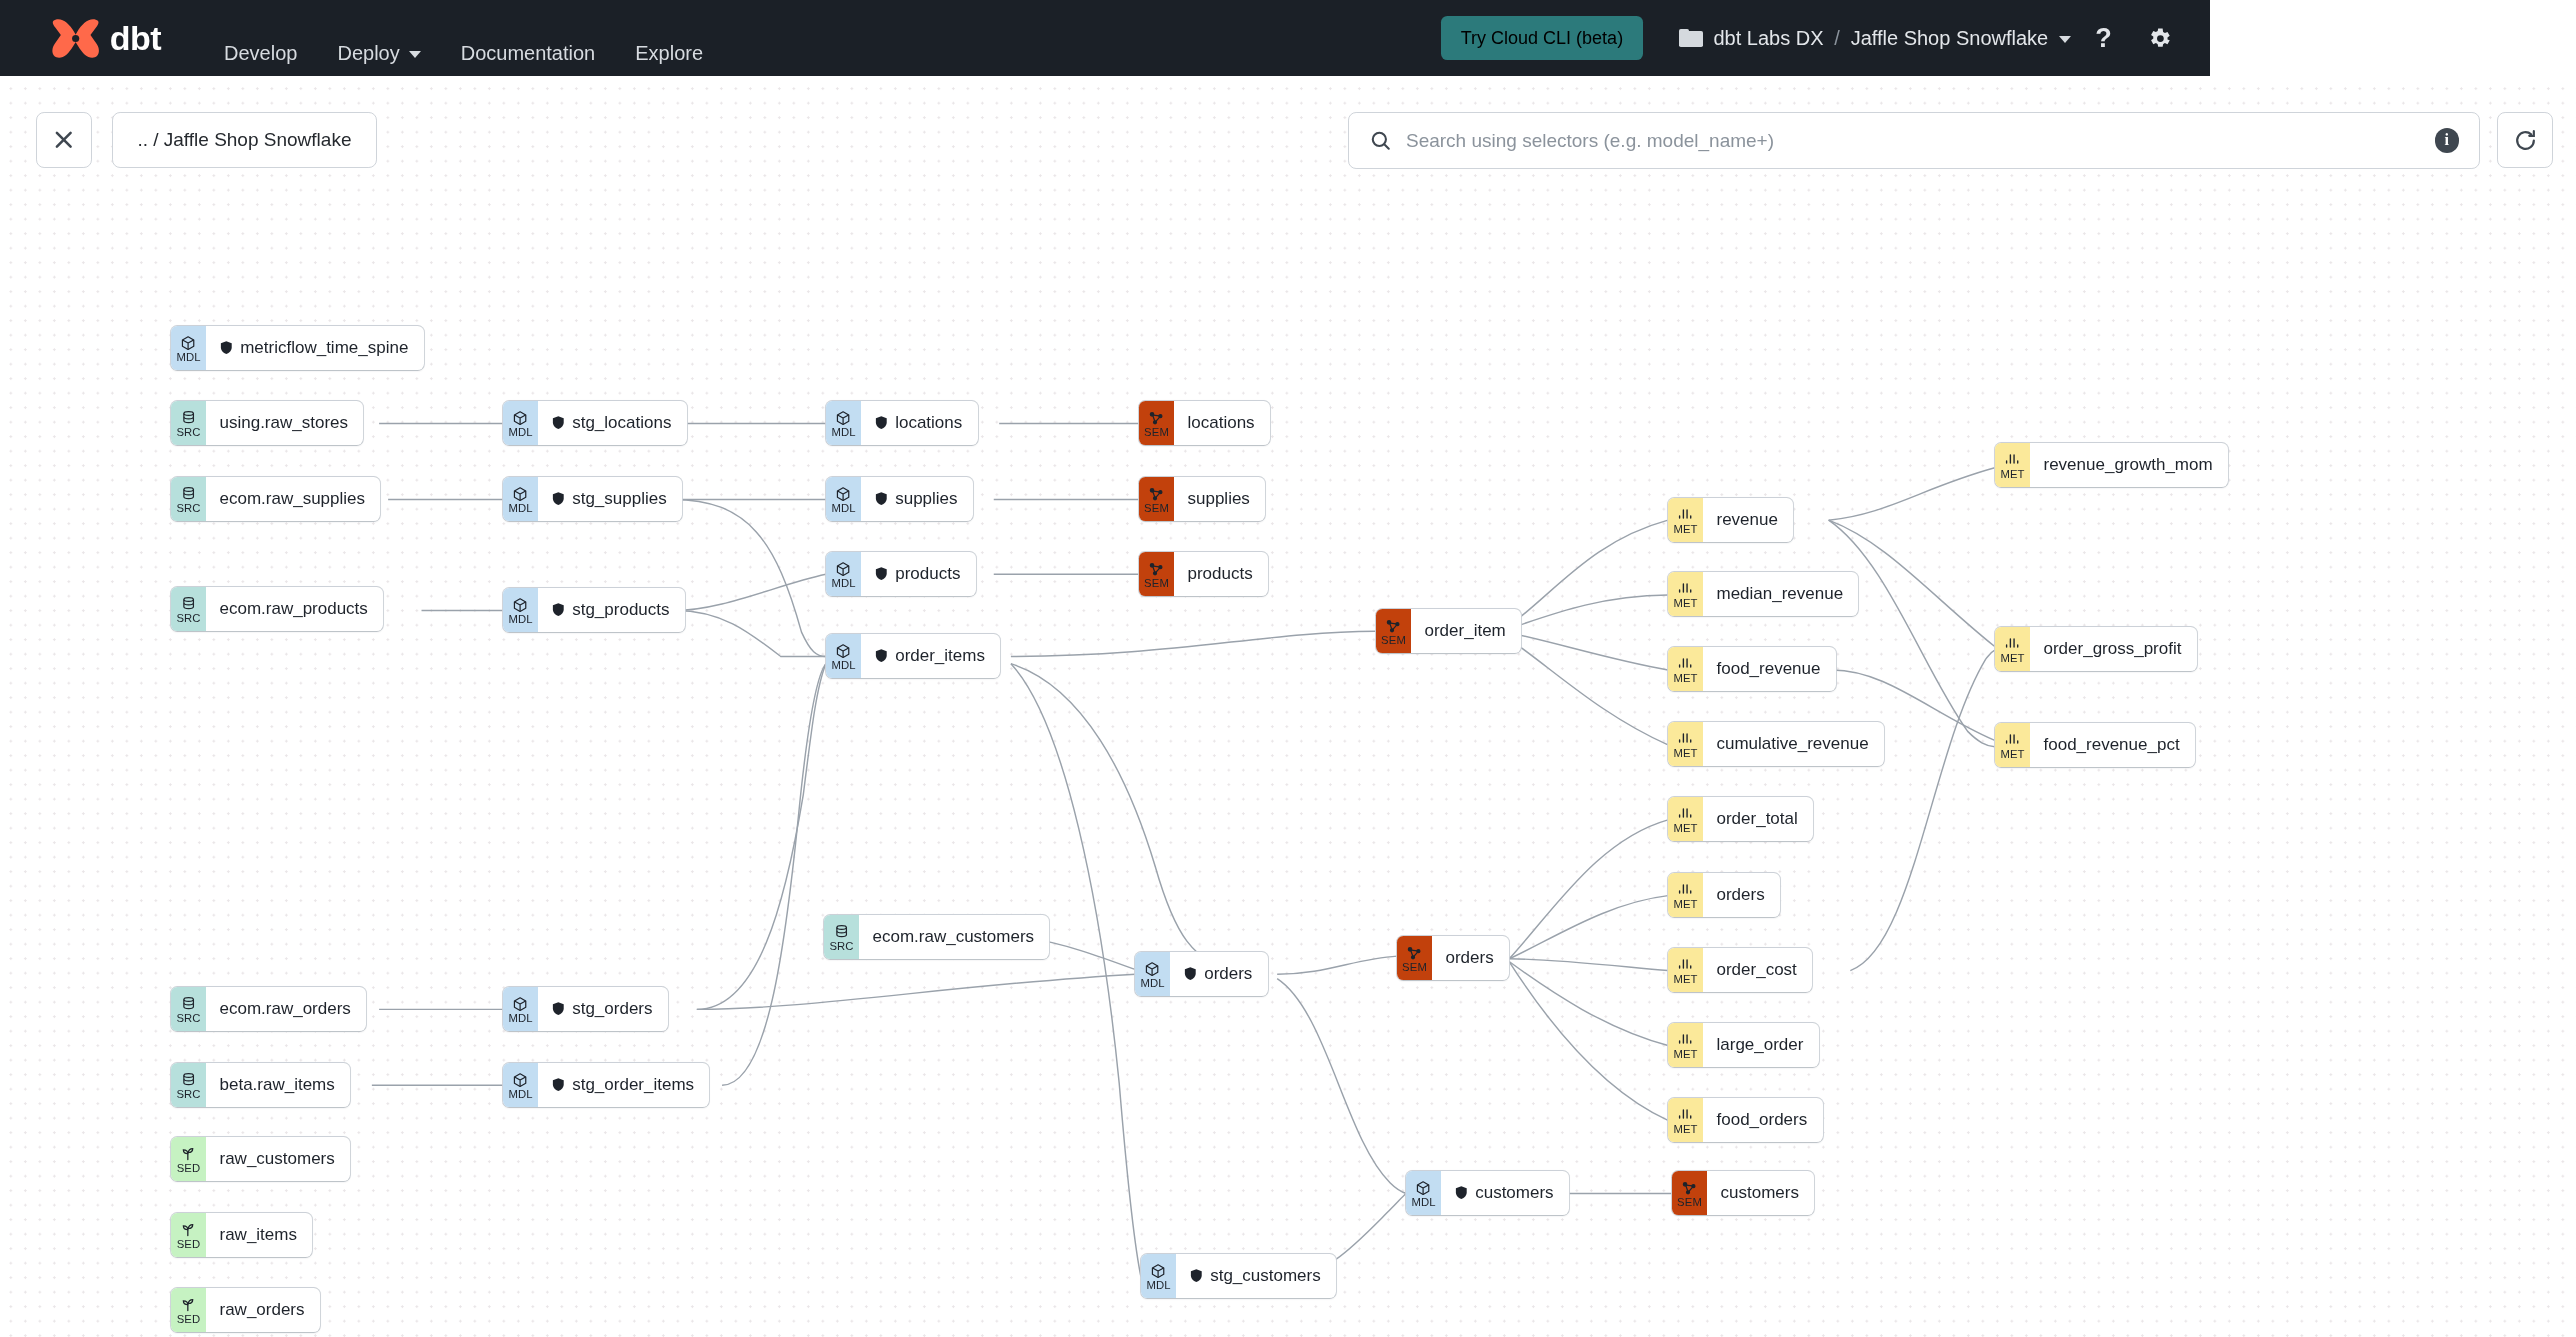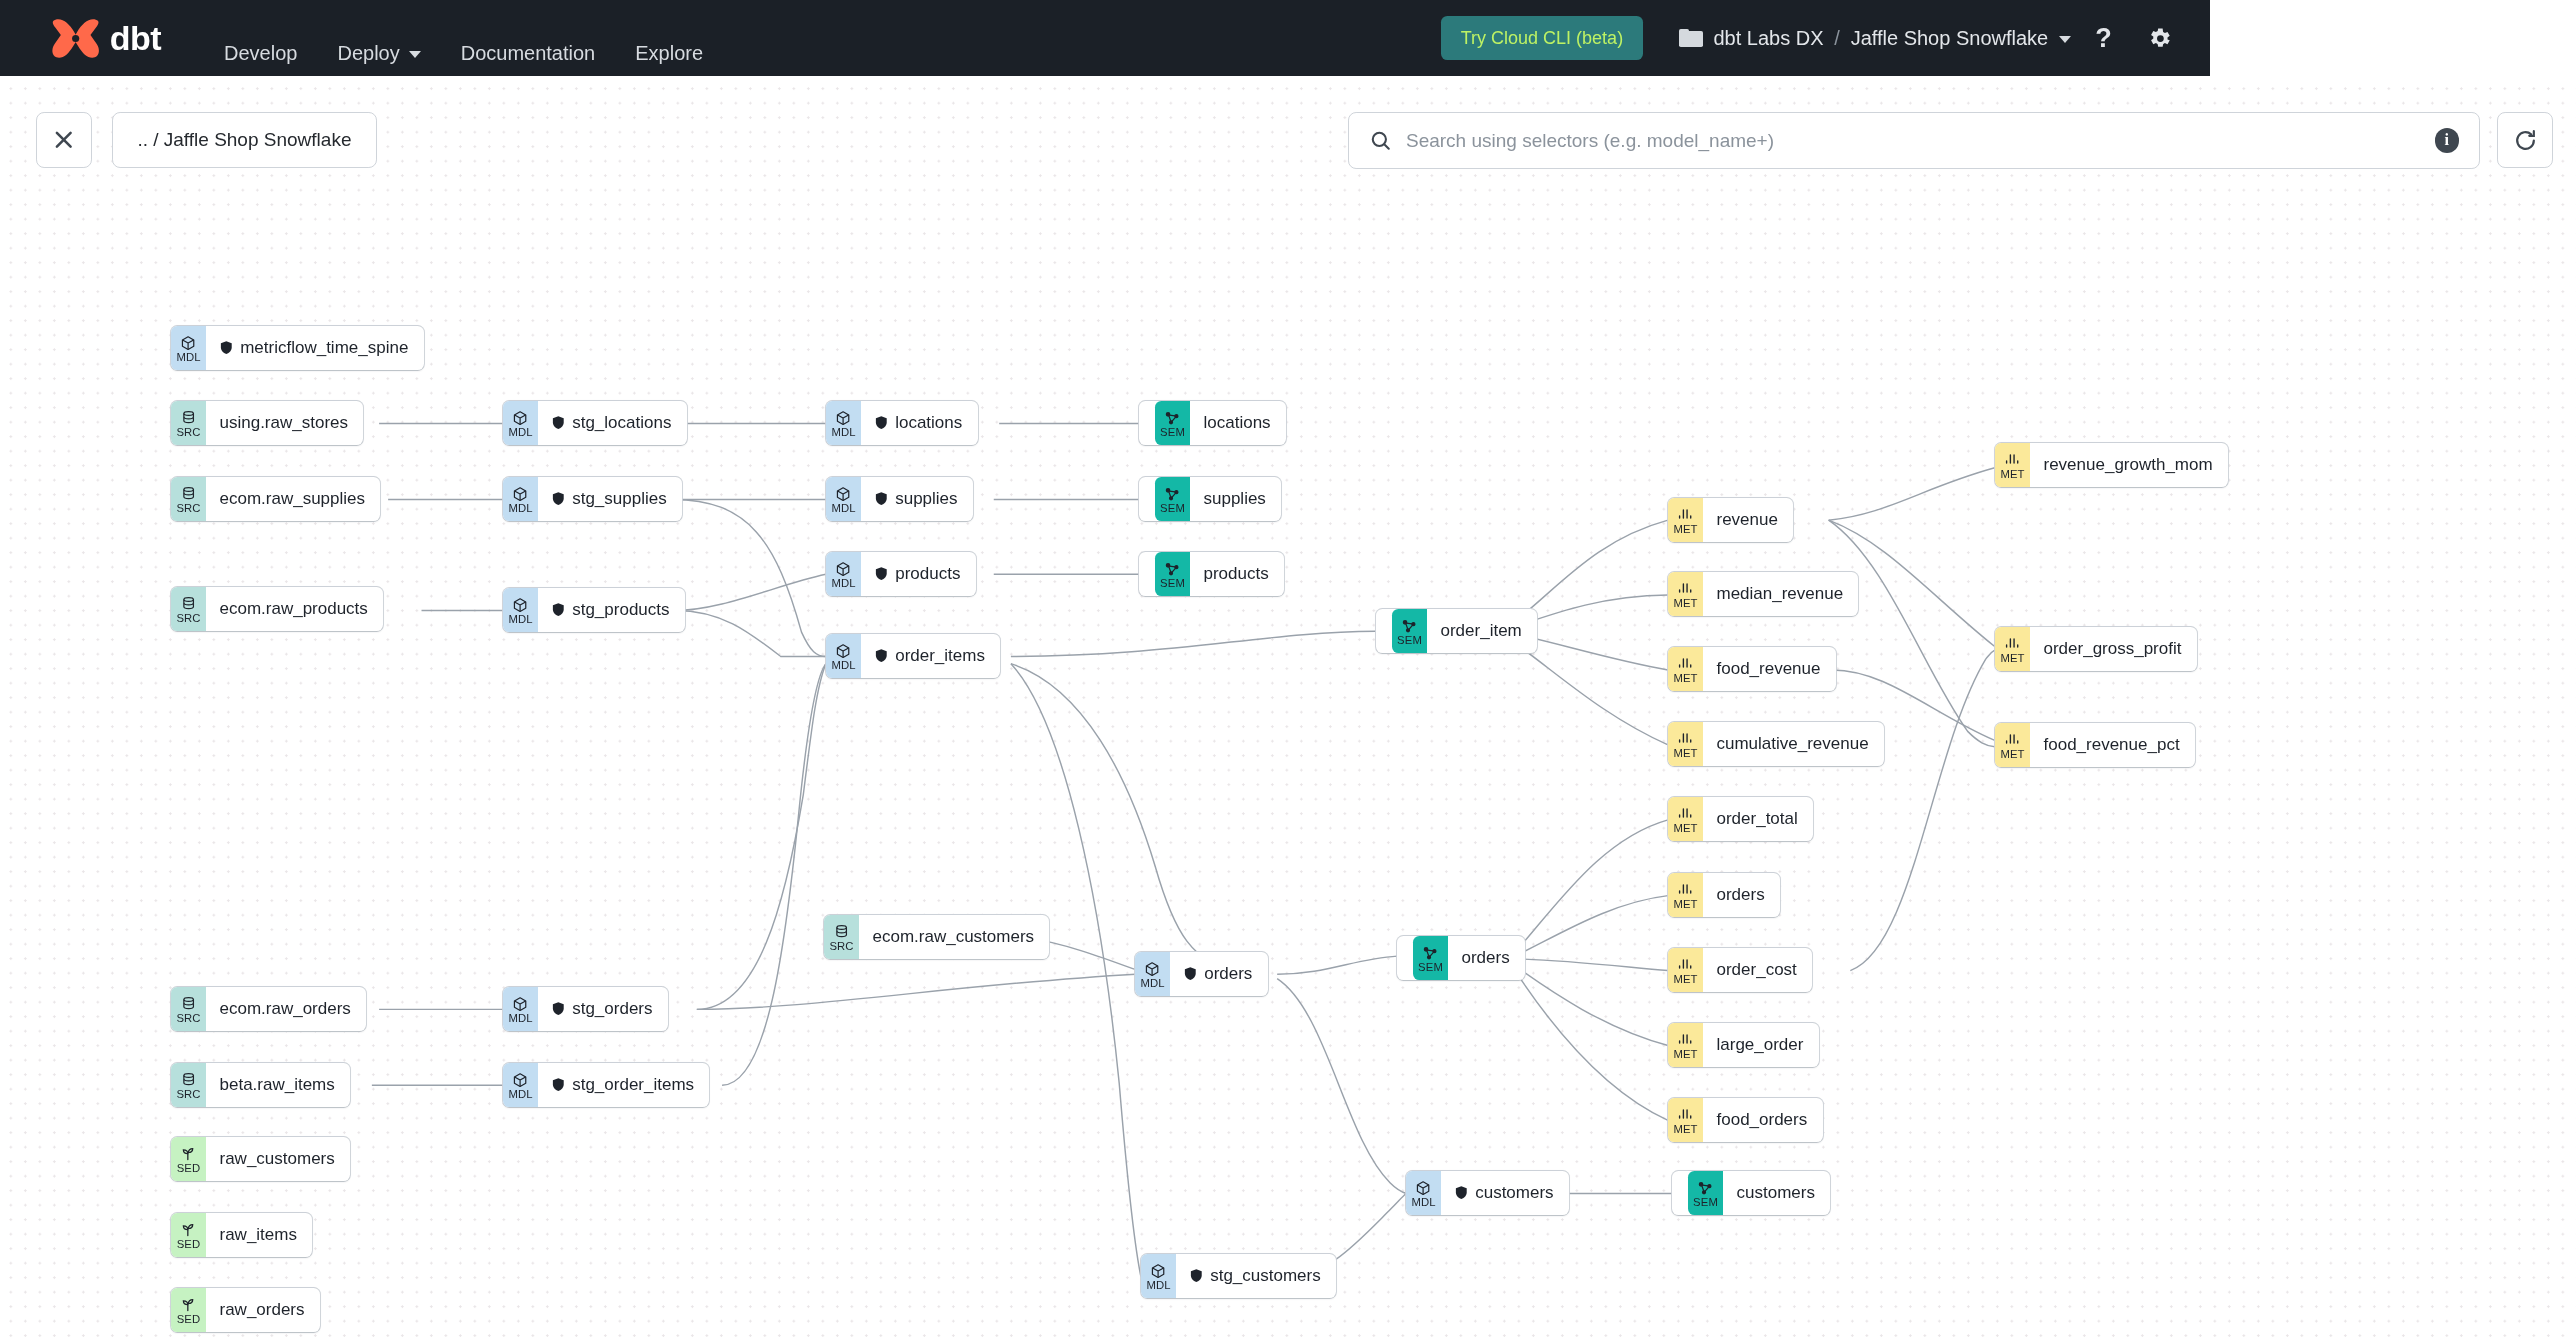--- a/index.html
+++ b/index.html
@@ -28,21 +28,21 @@
   .nav-link {
     color: #d7dbe0; font-size: 20px; padding: 0 20px;
     display: flex; align-items: center; gap: 9px; height: 76px;
     cursor: pointer; white-space: nowrap;
   }
   .caret { display: inline-block; width: 0; height: 0;
     border-left: 6.3px solid transparent; border-right: 6.3px solid transparent;
     border-top: 7.2px solid #d7dbe0; margin-top: 2.7px; }
   .nav-right { margin-left: auto; display: flex; align-items: center; gap: 0; }
   .cli-btn {
-    background: #2c7a7b; color: #bef264; font-size: 18px;
+    background: #2c7a7b; color: #000000; font-size: 18px;
     border: none; border-radius: 6.3px; padding: 11.7px 20px;
     cursor: pointer; white-space: nowrap;
   }
   .breadcrumb-nav {
     display: flex; align-items: center; gap: 10.8px;
     margin-left: 36px; color: #e3e6ea; font-size: 20px; white-space: nowrap;
   }
   .folder-ico { width: 23.5px; height: 19px; position: relative; display:inline-block; }
   .folder-ico::before{
     content:""; position:absolute; left:0; top:0; width:10px; height:4.5px;
@@ -142,21 +142,21 @@
     font-size: 11.3px; color: #1e232b; letter-spacing: 0.1px;
     line-height: 11.7px; font-weight: 400;
   }
   .node-body {
     display: flex; align-items: center; gap: 8.1px;
     padding: 0 15.3px 0 13.5px;
     font-size: 17px; color: #1e232b; white-space: nowrap;
   }
   .b-src { background: #b7e0dc; text-align: right; }
   .b-mdl { background: #c2ddf2; }
-  .b-sem { background: #14b8a6; margin-left: 16px; }
+  .b-sem { background: #c2410c; }
   .b-sed { background: #c6f2c2; }
   .b-met { background: #fbe99a; }
   .shield-ico { flex: 0 0 12.6px; }
 </style>
 </head>
 <body>
 
 <div class="topnav">
   <div class="brand">
     <svg class="brand-logo" viewBox="0 0 58 50">

